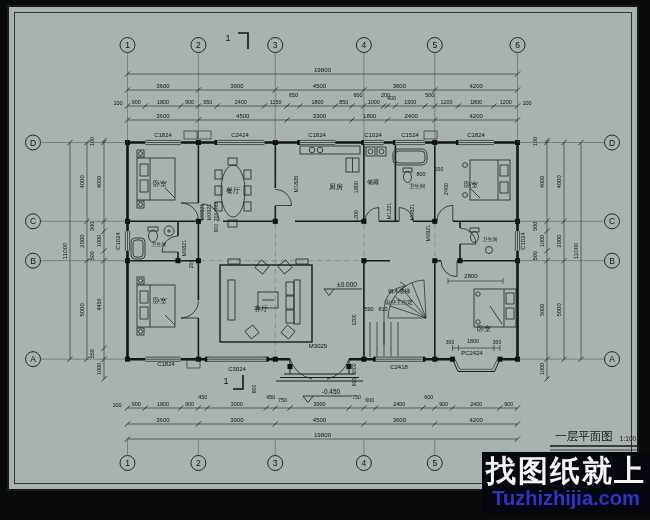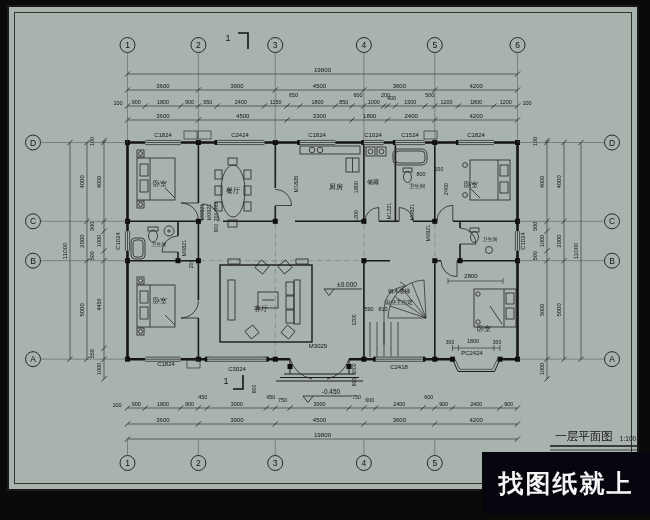--- a/index.html
+++ b/index.html
@@ -16,21 +16,21 @@
     position:absolute;left:5px;top:5px;right:5px;bottom:5px;
     border:1px solid #32352f;
   }
   svg#plan-svg{position:absolute;left:0;top:0;z-index:2}
   svg text{fill:#141414}
   .watermark{
     position:absolute;left:482px;top:452px;width:168px;height:62px;
     background:#06060e;z-index:6;
     display:flex;flex-direction:column;align-items:center;justify-content:center;
   }
-  .wm1{color:#f5f5f5;font-size:25px;font-weight:bold;letter-spacing:2px;line-height:1.05}
+  .wm1{color:#f5f5f5;font-size:30px;font-weight:bold;letter-spacing:2px;line-height:1.05}
   .wm2{color:#2b36c8;font-size:20px;font-weight:bold;line-height:1.25}
 </style>
 </head>
 <body>
 
 <div class="sheet">
   <div class="inner-frame"></div>
 </div>
 
 <svg id="plan-svg" width="650" height="520" viewBox="0 0 650 520">
@@ -591,13 +591,14 @@
       <line x1="519.6" y1="231.1" x2="519.6" y2="250.8" stroke="#222" stroke-width="0.7"></line>
     </g>
   <g stroke="#141414" fill="none">
     <path d="M550,446 H640" stroke-width="1.6"></path>
     <path d="M550,450 H640" stroke-width="0.7"></path>
   </g>
 </svg>
 
 <div class="watermark">
   <span class="wm1">找图纸就上</span>
+  <span class="wm2">Tuzhizhijia.com</span>
 </div>
 
 </body></html>

